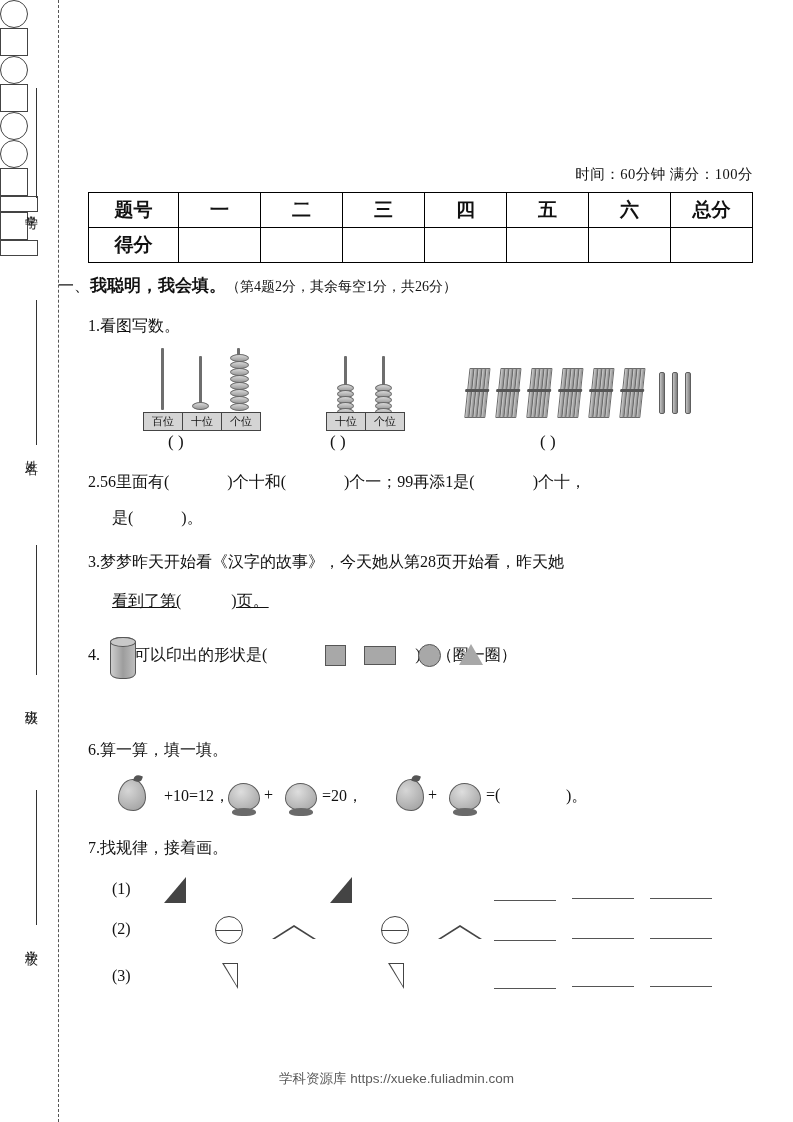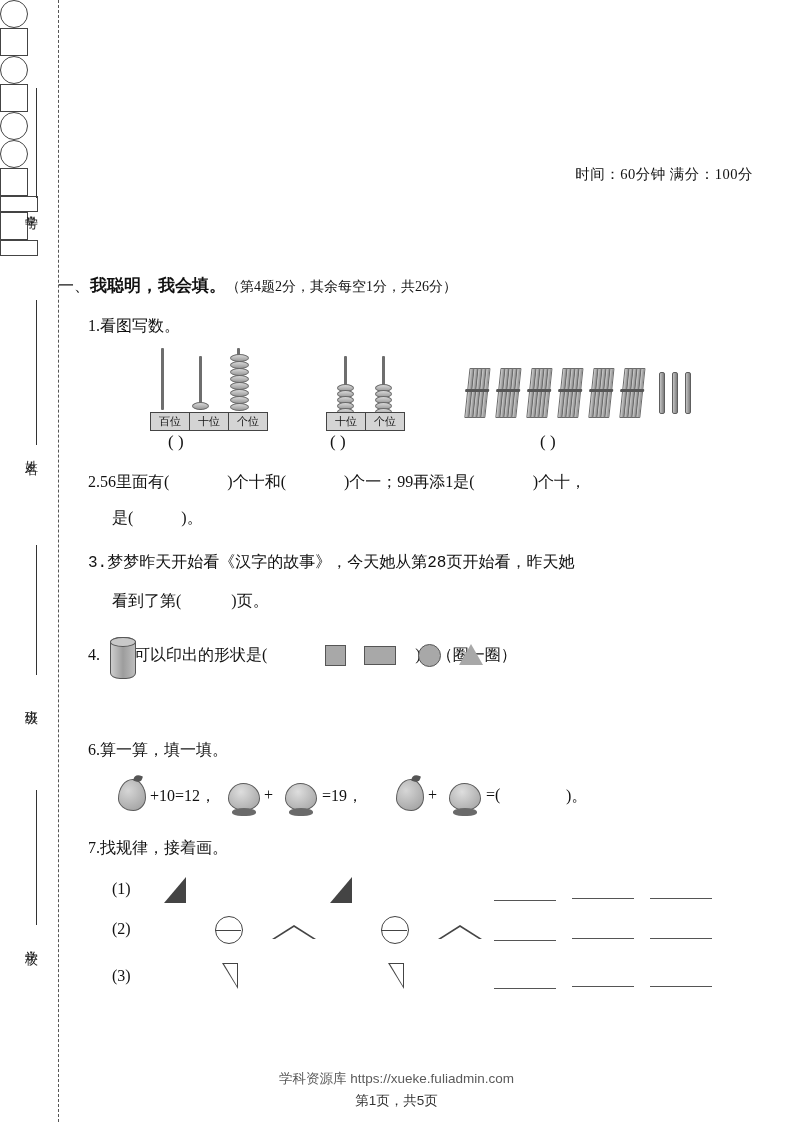--- a/index.html
+++ b/index.html
@@ -191,20 +191,40 @@
   <div class="margin-line ml4"></div>
   <div class="vlabel vl1">学号：</div>
   <div class="vlabel vl2">姓名：</div>
   <div class="vlabel vl3">班级：</div>
   <div class="vlabel vl4">学校：</div>
 
   <div class="timeline">时间：60分钟  满分：100分</div>
 
   <table class="score">
     <tbody>
+        <tr>
+      <td class="hcell">题号</td>
+      <td>一</td>
+      <td>二</td>
+      <td>三</td>
+      <td>四</td>
+      <td>五</td>
+      <td>六</td>
+      <td>总分</td>
+    </tr>
+    <tr>
+      <td class="hcell">得分</td>
+      <td></td>
+      <td></td>
+      <td></td>
+      <td></td>
+      <td></td>
+      <td></td>
+      <td></td>
+    </tr>
   </tbody>
     </table>
 
   <div class="sec-head">
     <span>一、</span><b>我聪明，我会填。</b><span class="paren">（第4题2分，其余每空1分，共26分）</span>
   </div>
 
   <div class="q" style="left:88px;top:316px;">
     <span>1.</span><span>看图写数。</span>
   </div>
@@ -217,21 +237,21 @@
     <div class="bead sm" style="left:49px;top:54px;"></div>
 
     <div class="bead" style="left:87px;top:6px;"></div>
     <div class="bead" style="left:87px;top:13px;"></div>
     <div class="bead" style="left:87px;top:20px;"></div>
     <div class="bead" style="left:87px;top:27px;"></div>
     <div class="bead" style="left:87px;top:34px;"></div>
     <div class="bead" style="left:87px;top:41px;"></div>
     <div class="bead" style="left:87px;top:48px;"></div>
     <div class="bead" style="left:87px;top:55px;"></div>
-    <div class="base" style="left:0;top:64px;margin-left:7px;">
+    <div class="base" style="left:0;top:64px;">
       <div>百位</div>
       <div>十位</div>
       <div>个位</div>
     </div>
   </div>
   <div class="q" style="left:168px;top:432px;font-size:17px;">(        )</div>
 
   <div class="abacus" style="left:326px;top:356px;width:80px;height:64px;">
     <div class="rod" style="left:18px;top:0;height:54px;"></div>
     <div class="rod" style="left:56px;top:0;height:54px;"></div>
@@ -307,46 +327,46 @@
   </div>
   <div class="q" style="left:540px;top:432px;font-size:17px;">(        )</div>
 
   <div class="q" style="left:88px;top:472px;text-align:center;">
     <span>2.</span><span>56里面有(</span><span class="sp" style="width:58px"></span><span>)个十和(</span><span class="sp" style="width:58px"></span><span>)个一；99再添1是(</span><span class="sp" style="width:58px"></span><span>)个十，</span>
   </div>
   <div class="q" style="left:112px;top:508px;">
     <span>是(</span><span class="sp" style="width:48px"></span><span>)。</span>
   </div>
 
-  <div class="q" style="left:88px;top:552px;font-family:Liberation Mono, monospace;">
+  <div class="q" style="left:88px;top:552px;">
     <span>3.</span><span>梦梦昨天开始看《汉字的故事》，今天她从第28页开始看，昨天她</span>
   </div>
-  <div class="q" style="left:112px;top:591px;">
+  <div class="q" style="left:112px;top:591px;text-decoration:underline;">
     <span>看到了第(</span><span class="sp" style="width:50px"></span><span>)页。</span>
   </div>
 
   <div class="q" style="left:88px;top:645px;">
     <span>4.</span><span class="sp" style="width:34px"></span><span>可以印出的形状是(</span><span class="sp" style="width:148px"></span><span>)。（圈一圈）</span>
   </div>
   <div class="cyl" style="left:110px;top:637px;"></div>
   <div class="shp sq-f" style="left:325px;top:645px;width:19px;height:19px;"></div>
   <div class="shp sq-f" style="left:364px;top:646px;width:30px;height:17px;"></div>
   <div class="shp circ-f" style="left:418px;top:644px;width:21px;height:21px;"></div>
   <div class="shp tri-f" style="left:459px;top:644px;"></div>
 
 
   <div class="q" style="left:88px;top:740px;">
     <span>6.</span><span>算一算，填一填。</span>
   </div>
   <div class="pear" style="left:118px;top:779px;"></div>
-  <div class="q" style="left:150px;top:786px;">+10=12，</div>
+  <div class="q" style="left:164px;top:786px;">+10=12，</div>
   <div class="peach" style="left:228px;top:783px;"></div>
   <div class="q" style="left:264px;top:786px;">+</div>
   <div class="peach" style="left:285px;top:783px;"></div>
-  <div class="q" style="left:322px;top:786px;">=19，</div>
+  <div class="q" style="left:322px;top:786px;">=20，</div>
   <div class="pear" style="left:396px;top:779px;"></div>
   <div class="q" style="left:428px;top:786px;">+</div>
   <div class="peach" style="left:449px;top:783px;"></div>
   <div class="q" style="left:486px;top:786px;">=(</div>
   <div class="q" style="left:566px;top:786px;">)。</div>
 
   <div class="q" style="left:88px;top:838px;">
     <span>7.</span><span>找规律，接着画。</span>
   </div>
 
@@ -378,15 +398,14 @@
   <div class="o-rect" style="left:268px;top:970px;width:36px;height:14px;"></div>
   <div class="o-sq" style="left:330px;top:963px;width:26px;height:26px;"></div>
   <div class="o-tri-sl" style="left:388px;top:963px;"></div>
   <div class="o-rect" style="left:434px;top:970px;width:36px;height:14px;"></div>
   <div class="ansline" style="left:494px;top:988px;width:62px;"></div>
   <div class="ansline" style="left:572px;top:986px;width:62px;"></div>
   <div class="ansline" style="left:650px;top:986px;width:62px;"></div>
 
 
   <div class="foot1">学科资源库 https://xueke.fuliadmin.com</div>
-  <div class="foot2">第1页，共5页</div>
 
 </div>
 
 </body></html>

